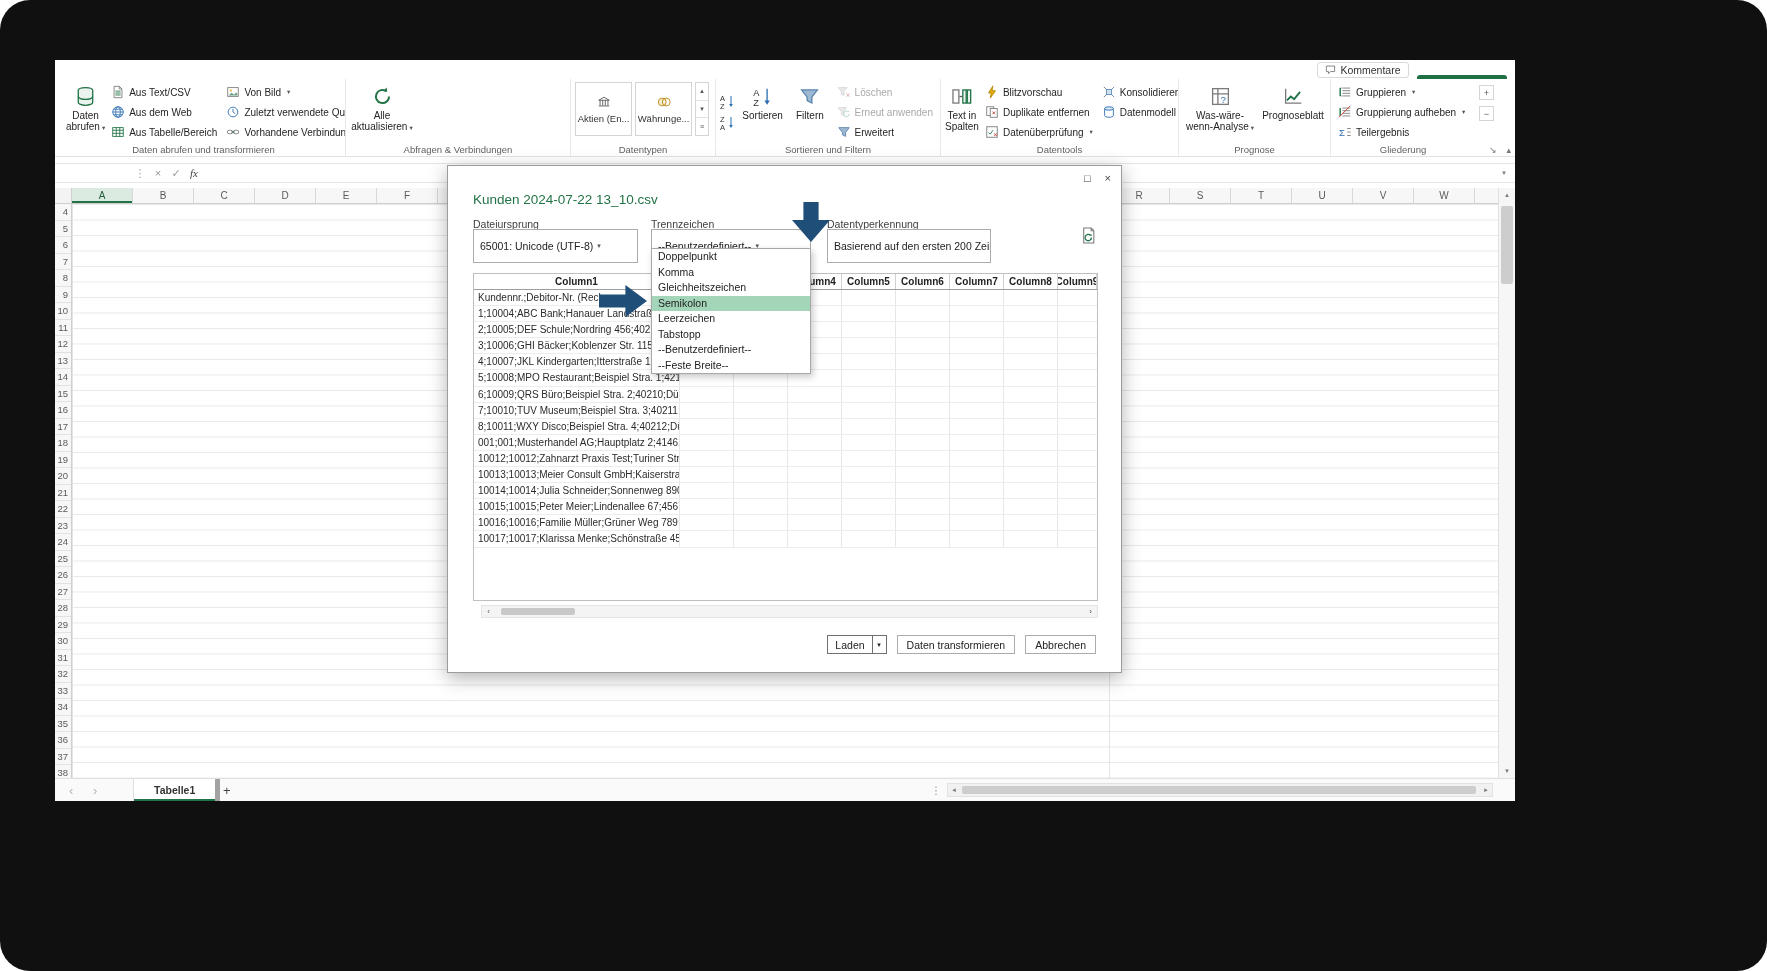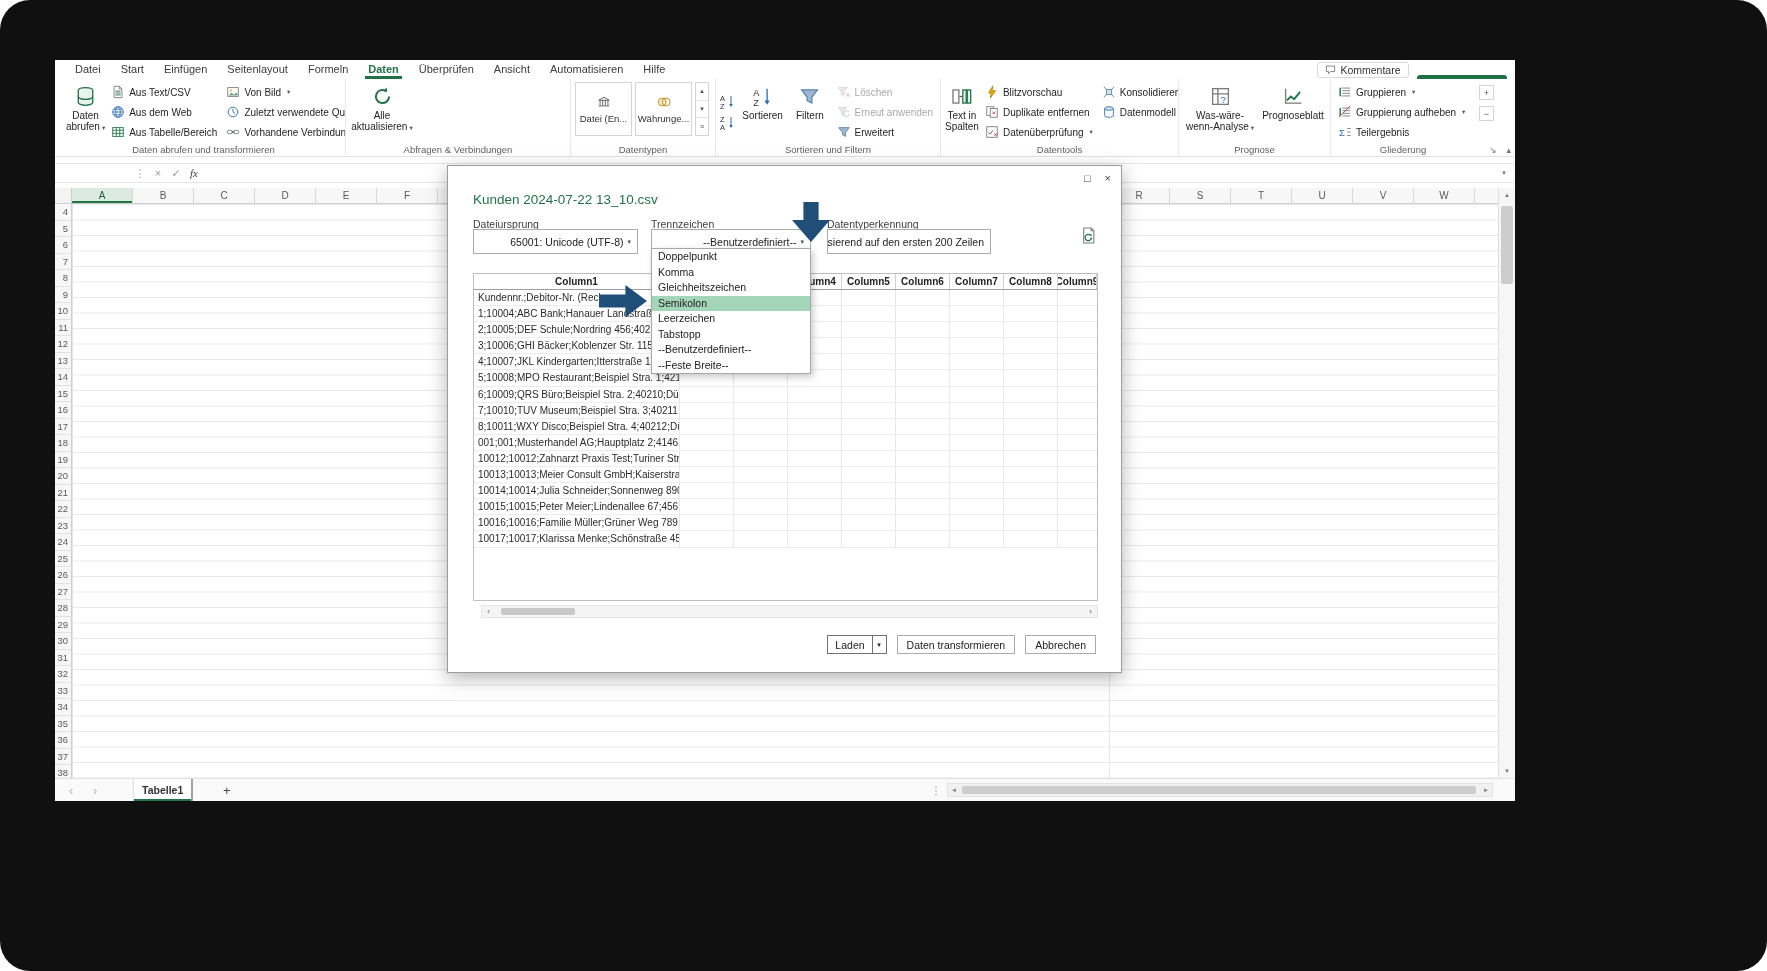--- a/index.html
+++ b/index.html
@@ -63,34 +63,34 @@
     background-image: linear-gradient(to right, #e4e4e4 1px, transparent 1px), linear-gradient(to bottom, #e9e9e9 1px, transparent 1px);
     background-size: 61px 15.5px; }
   .vscroll { position:absolute; right:0; top:0; bottom:0; width:17px; background:#f6f6f6; border-left:1px solid #e0e0e0; }
   .vscroll .sarr { display:block; text-align:center; font-size:7px; color:#777; height:14px; line-height:14px; }
   .vthumb { position:absolute; left:2px; right:2px; top:18px; height:78px; background:#cdcdcd; border-radius:2px; }
   .vscroll .sarr.bottom { position:absolute; bottom:0; left:0; right:0; }
 
   
   .sheetbar { position:absolute; left:0; right:0; bottom:0; height:23px; background:#fafafa; border-top:1px solid #e0e0e0; }
   .snav { position:absolute; top:0; height:100%; display:flex; align-items:center; font-size:13px; color:#b5b5b5; }
-  .stab { position:absolute; left:78px; top:0; height:100%; display:flex; align-items:center; padding:0 8px; background:#fff; border-left:1px solid #e0e0e0; border-right:2px solid #a3a3a3; box-shadow:inset 0 -2px 0 #217346; font-size:10.5px; font-weight:700; color:#333; }
+  .stab { position:absolute; left:78px; top:0; height:100%; display:flex; align-items:center; padding:0 20px; background:#fff; border-left:1px solid #e0e0e0; border-right:5px solid #a3a3a3; box-shadow:inset 0 -2px 0 #217346; font-size:10.5px; font-weight:700; color:#333; }
   .addsheet { position:absolute; left:168px; top:0; height:100%; display:flex; align-items:center; font-size:13px; color:#444; }
   .hsplit { position:absolute; left:876px; top:0; height:100%; display:flex; align-items:center; font-size:10px; color:#888; }
   .hscroll { position:absolute; left:892px; right:22px; top:4px; height:14px; display:flex; align-items:center; background:#f1f1f1; border:1px solid #e2e2e2; }
   .hscroll .sarr { width:12px; text-align:center; font-size:7px; color:#777; }
   .htrack { flex:1; position:relative; height:100%; }
   .hthumb { position:absolute; left:2px; right:4px; top:2px; bottom:2px; background:#cdcdcd; border-radius:2px; }
 
   
   .dialog { position:absolute; left:447px; top:165px; width:675px; height:508px; background:#fff; border:1px solid #9c9c9c; box-shadow:0 5px 18px rgba(0,0,0,.3); z-index:40; }
   .dlg-controls { position:absolute; top:6px; right:10px; display:flex; gap:14px; font-size:11px; color:#444; }
   .dlg-title { position:absolute; left:25px; top:26px; font-size:13.5px; color:#217346; }
   .fld-label { position:absolute; top:52px; font-size:10.5px; color:#404040; }
-  .dd { position:absolute; top:63px; height:25px; border:1px solid #ababab; background:#fff; display:flex; align-items:center; justify-content:flex-end; padding:0 6px; font-size:10.5px; color:#222; white-space:nowrap; overflow:hidden; }
+  .dd { position:absolute; top:63px; height:34px; border:1px solid #ababab; background:#fff; display:flex; align-items:center; justify-content:flex-start; padding:0 6px; font-size:10.5px; color:#222; white-space:nowrap; overflow:hidden; }
   .dda { font-size:7px; color:#555; margin-left:4px; }
   .refresh-doc { position:absolute; top:60px; left:632px; width:17px; height:19px; }
 
   .pq-list { position:absolute; left:203px; top:82px; width:160px; background:#fff; border:1px solid #a8a8a8; box-shadow:2px 3px 7px rgba(0,0,0,.22); z-index:20; }
   .pq-item { height:15.5px; line-height:15.5px; padding-left:6px; font-size:10.5px; color:#222; white-space:nowrap; cursor:default; }
   .pq-item.highlighted { background:#a3d5b8; }
 
   .pv-table { position:absolute; left:25px; top:107px; width:625px; height:328px; border:1px solid #bfbfbf; background:#fff; overflow:hidden; }
   .pv-head { height:16px; display:flex; border-bottom:1px solid #9e9e9e; }
   .pv-hcell { flex:0 0 54px; display:flex; align-items:center; justify-content:center; font-size:10px; font-weight:700; color:#222; border-right:1px solid #d0d0d0; overflow:hidden; white-space:nowrap; }
@@ -272,33 +272,20 @@
         <path d="M13.6 6.3l.4 2.1-2.1-.3z" fill="#6aa87f"></path>
       </symbol>
   </defs>
 </svg>
 
 <div class="frame">
 
   <div class="xl">
 
     <div class="tabrow">
-      <div style="display:flex">
-
-      <div class="rtab">Datei</div>
-          <div class="rtab">Start</div>
-          <div class="rtab">Einfügen</div>
-          <div class="rtab">Seitenlayout</div>
-          <div class="rtab">Formeln</div>
-          <div class="rtab active">Daten</div>
-          <div class="rtab">Überprüfen</div>
-          <div class="rtab">Ansicht</div>
-          <div class="rtab">Automatisieren</div>
-          <div class="rtab">Hilfe</div>
-        </div>
       <div class="tabrow-right">
         <div class="comments-btn">
           <svg class="ic" style="width:11px;height:11px">
               <use href="#i-cmt"></use>
             </svg>
           <span>Kommentare</span>
         </div>
         <div class="share-btn">
           <svg class="ic" style="width:11px;height:11px">
               <use href="#i-share"></use>
@@ -375,21 +362,21 @@
         </div>
         <div class="glabel">Abfragen &amp; Verbindungen</div>
       </div>
 
       <div class="rgroup" style="left:516px;width:145px">
         <div class="grow">
           <div class="dtbox">
             <svg class="ic">
                 <use href="#i-bank"></use>
               </svg>
-            <span>Datei (En...</span>
+            <span>Aktien (En...</span>
           </div>
           <div class="dtbox">
             <svg class="ic">
                 <use href="#i-cur"></use>
               </svg>
             <span>Währunge...</span>
           </div>
           <div class="dtstack">
             <span>▴</span>
             <span>▾</span>

